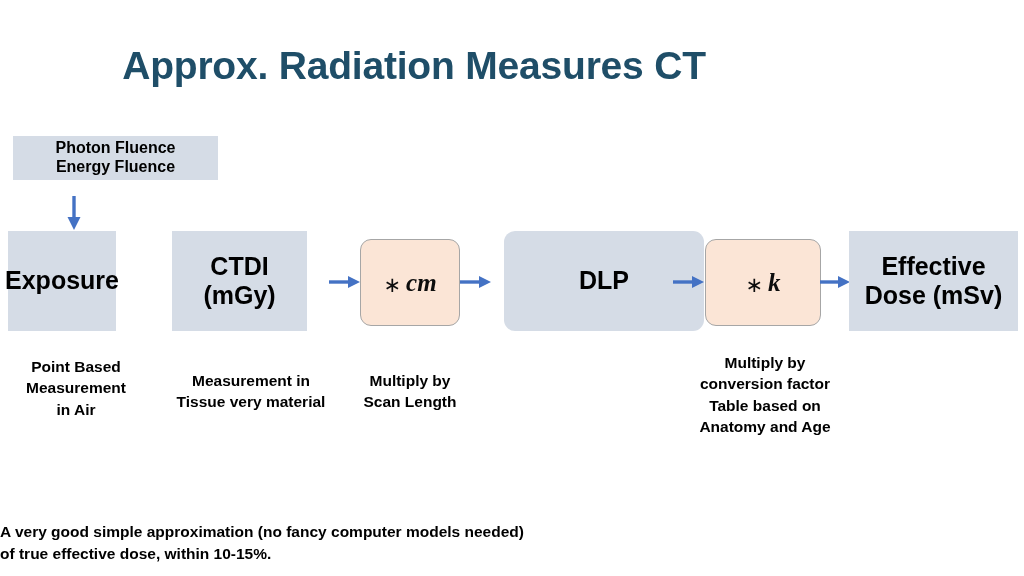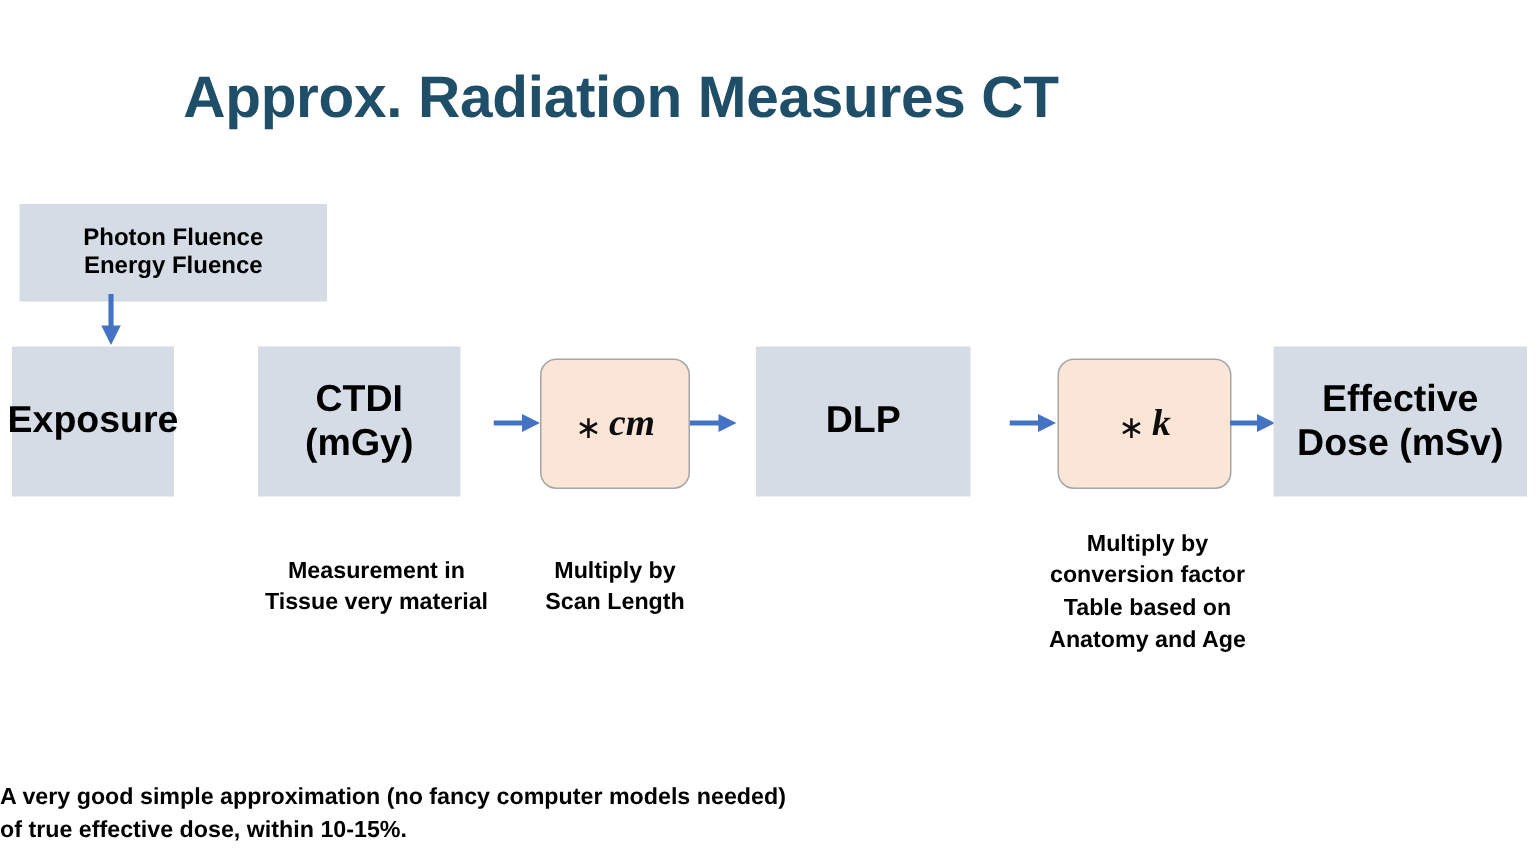--- a/index.html
+++ b/index.html
@@ -105,29 +105,32 @@
     font-family: Liberation Sans, sans-serif;
   }
 </style>
 </head>
 <body>
 
 <div id="slide">
 
   <div class="title">Approx. Radiation Measures CT</div>
 
-  <div class="box box-small-text" style="left: 13px; top: 136px; width: 205px; height: 65px; white-space: pre-line; text-align: center;">Photon Fluence
+  <div class="box box-small-text" style="left: 13px; top: 136px; width: 205px; height: 44px; white-space: pre-line; text-align: center;">Photon Fluence
 Energy Fluence</div>
 
   <svg class="arrow-v" style="left:64px; top:196px; width:20px; height:36px;" viewBox="0 0 20 36">
     <line x1="10" y1="0" x2="10" y2="24" stroke="#4472c4" stroke-width="3.4"></line>
     <polygon points="10,34 3.5,21 16.5,21" fill="#4472c4"></polygon>
   </svg>
 
   <div class="box box-big-text" style="left: 8px; top: 231px; width: 108px; height: 100px; white-space: pre-line;">Exposure</div>
+  <div class="caption" style="left:0px; top:356px; width:152px;">Point Based
+Measurement
+in Air</div>
 
   <div class="box box-big-text" style="left: 172px; top: 231px; width: 135px; height: 100px; white-space: pre-line;">CTDI
 (mGy)</div>
   <div class="caption" style="left:163px; top:370px; width:176px;">Measurement in
 Tissue very material</div>
 
   <svg class="arrow-h" style="left:329px; top:274px; width:32px; height:16px;" viewBox="0 0 32 16">
     <line x1="0" y1="8" x2="22" y2="8" stroke="#4472c4" stroke-width="3.4"></line>
     <polygon points="31,8 19,2 19,14" fill="#4472c4"></polygon>
   </svg>
@@ -137,21 +140,21 @@
       <span>cm</span>
   </div>
   <div class="caption" style="left:350px; top:370px; width:120px;">Multiply by
 Scan Length</div>
 
   <svg class="arrow-h" style="left:460px; top:274px; width:32px; height:16px;" viewBox="0 0 32 16">
     <line x1="0" y1="8" x2="22" y2="8" stroke="#4472c4" stroke-width="3.4"></line>
     <polygon points="31,8 19,2 19,14" fill="#4472c4"></polygon>
   </svg>
 
-  <div class="box box-big-text" style="left: 504px; top: 231px; width: 143px; height: 100px; white-space: pre-line;">DLP</div>
+  <div class="box box-big-text" style="left: 504px; top: 231px; width: 200px; height: 100px; white-space: pre-line; border-radius: 11px;">DLP</div>
 
   <svg class="arrow-h" style="left:673px; top:274px; width:32px; height:16px;" viewBox="0 0 32 16">
     <line x1="0" y1="8" x2="22" y2="8" stroke="#4472c4" stroke-width="3.4"></line>
     <polygon points="31,8 19,2 19,14" fill="#4472c4"></polygon>
   </svg>
 
   <div class="op-box" style="left:705px; top:239px; width:114px; height:85px;">
     <span class="star">∗</span>
       <span>k</span>
   </div>

